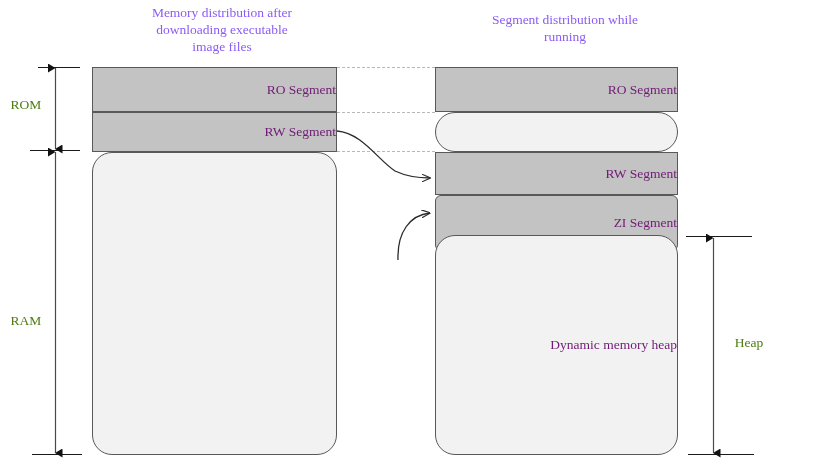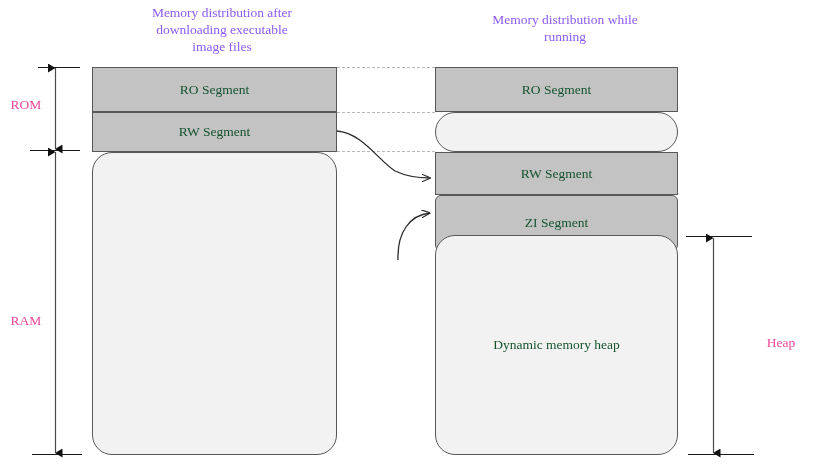--- a/index.html
+++ b/index.html
@@ -33,40 +33,40 @@
   .col {
     position: absolute;
     box-sizing: border-box;
   }
   .seg {
     position: absolute;
     box-sizing: border-box;
     border: 1px solid #585858;
     display: flex;
     align-items: center;
-    justify-content: center;
+    justify-content: flex-end;
     font-size: 13.5px;
-    color: #14532d;
+    color: #701a75;
   }
   .seg.filled { background: #c3c3c3; }
   .seg.empty  { background: #f2f2f2; border-radius: 20px; }
   .tick {
     position: absolute;
     height: 1px;
     background: #1a1a1a;
   }
   .dotted {
     position: absolute;
     height: 0;
     border-top: 1px dashed #b8b8b8;
   }
   .axis-label {
     position: absolute;
     font-size: 13.5px;
-    color: #ec4899;
+    color: #4d7c0f;
     text-align: center;
     line-height: 16px;
     white-space: pre-line;
   }
   svg.overlay {
     position: absolute;
     left: 0;
     top: 0;
     width: 829px;
     height: 464px;
@@ -75,21 +75,21 @@
 </style>
 </head>
 <body>
 
 <div id="canvas">
 
   <div class="title" id="title-left">Memory distribution after
 downloading executable
 image files</div>
 
-  <div class="title" id="title-right">Memory distribution while
+  <div class="title" id="title-right">Segment distribution while
 running</div>
 
   <div class="dotted" style="left:337px; top:67px; width:98px;"></div>
   <div class="dotted" style="left:337px; top:112px; width:98px;"></div>
   <div class="dotted" style="left:337px; top:151px; width:98px;"></div>
 
   <div class="col">
     <div class="seg filled" style="left:92px; top:67px; width:245px; height:45px;">
       <span>RO Segment</span>
     </div>
@@ -122,21 +122,21 @@
   <div class="tick" style="left:38px; top:67px; width:42px;"></div>
   <div class="tick" style="left:30px; top:150px; width:50px;"></div>
   <div class="tick" style="left:32px; top:454px; width:50px;"></div>
 
   <div class="axis-label" style="left:0px; top:97px; width:52px;">ROM</div>
   <div class="axis-label" style="left:0px; top:313px; width:52px;">RAM</div>
 
   <div class="tick" style="left:686px; top:236px; width:66px;"></div>
   <div class="tick" style="left:688px; top:454px; width:66px;"></div>
 
-  <div class="axis-label" style="left:712px; top:335px; width:74px;padding-left:32px;">Heap</div>
+  <div class="axis-label" style="left:712px; top:335px; width:74px;">Heap</div>
 
   <svg class="overlay" viewBox="0 0 829 464" xmlns="http://www.w3.org/2000/svg">
     <defs>
       <marker id="arrow-down" markerWidth="9" markerHeight="9" refX="4.5" refY="8" orient="auto" markerUnits="userSpaceOnUse">
         <path d="M0,1 L4.5,8.5 L9,1 Z" fill="#111111"></path>
       </marker>
       <marker id="arrow-up" markerWidth="9" markerHeight="9" refX="4.5" refY="1" orient="auto" markerUnits="userSpaceOnUse">
         <path d="M0,8.5 L4.5,1 L9,8.5 Z" fill="#111111"></path>
       </marker>
       <marker id="arrow-right" markerWidth="9" markerHeight="8" refX="8.5" refY="4" orient="auto" markerUnits="userSpaceOnUse">

